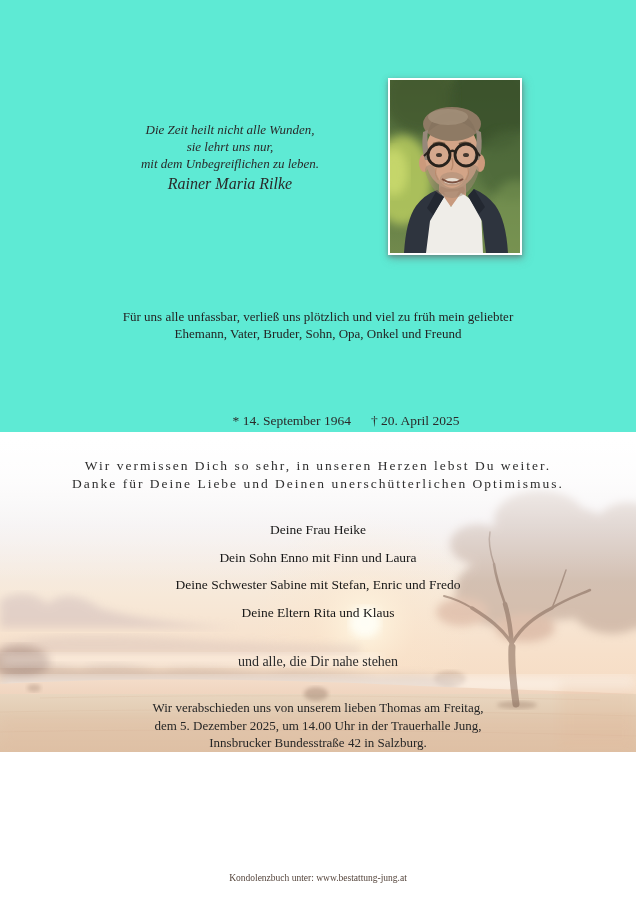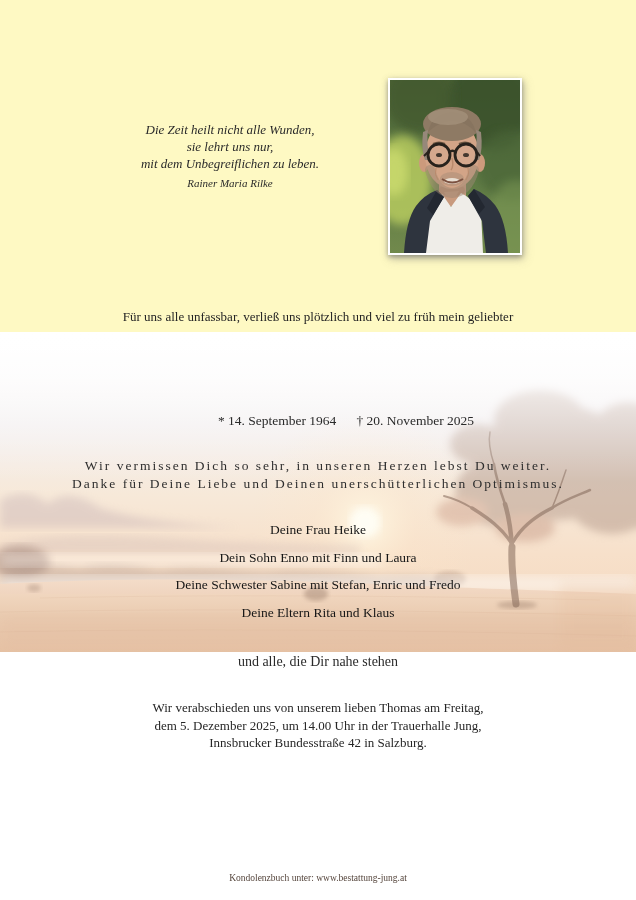--- a/index.html
+++ b/index.html
@@ -1,28 +1,28 @@
 <!DOCTYPE html>
 <html><head>
 <meta charset="utf-8">
 <style>
   html,body { margin:0; padding:0; background:#ffffff; }
   body { width:636px; height:900px; overflow:hidden;
          font-family:"Liberation Serif", serif; color:#222; }
-  .card { position:relative; width:636px; height:652px; background:#fef9c3; }
+  .card { position:relative; width:636px; height:752px; background:#5eead4; }
 
   
   .landscape { position:absolute; left:0; bottom:0; width:636px; height:320px; z-index:0; }
 
   
   .tblock { position:absolute; text-align:center; z-index:2; }
 
   .quote { left:40px; top:121px; width:380px; font-style:italic;
            font-size:13px; line-height:17px; color:#2a2a2a; }
-  .quote .attr { margin-top:3px; font-size:11px; }
+  .quote .attr { margin-top:3px; font-size:16px; }
 
   .photo { position:absolute; left:388px; top:78px; width:130px; height:173px;
            z-index:1; border:2px solid #fff; background:#5e7a45;
            box-shadow:0 2px 5px rgba(90,90,90,.55), 2px 4px 9px rgba(120,120,120,.35); }
   .photo svg { display:block; }
 
   .intro { left:0; top:308px; width:636px; font-size:13px; line-height:17px; color:#242424; }
 
   .name { left:0; top:358px; width:636px; margin:0; font-weight:normal;
           font-size:36px; letter-spacing:0.5px; color:#1b1b1b; }
@@ -200,26 +200,27 @@
         <path d="M46,88 Q44,95 48,100" stroke="#b98a6c" stroke-width="1" fill="none"></path>
         <path d="M78,88 Q80,95 76,100" stroke="#b98a6c" stroke-width="1" fill="none"></path>
         <ellipse cx="62" cy="101" rx="8" ry="3" fill="#e8ded2"></ellipse>
         <path d="M52,99 Q62,106 73,99" stroke="#7c5140" stroke-width="1.8" fill="none"></path>
       </g>
     </svg>
   </div>
 
   <div class="tblock intro">
     <div>Für uns alle unfassbar, verließ uns plötzlich und viel zu früh mein geliebter</div>
+    <div>Ehemann, Vater, Bruder, Sohn, Opa, Onkel und Freund</div>
   </div>
 
 
   <div class="tblock dates">
     <span>* 14. September 1964</span>
-    <span>† 20. November 2025</span>
+    <span>† 20. April 2025</span>
   </div>
 
   <div class="tblock tribute">
     <div>Wir vermissen Dich so sehr, in unseren Herzen lebst Du weiter.</div>
     <div>Danke für Deine Liebe und Deinen unerschütterlichen Optimismus.</div>
   </div>
 
   <div class="tblock family">
     <div>Deine Frau Heike</div>
     <div>Dein Sohn Enno mit Finn und Laura</div>

